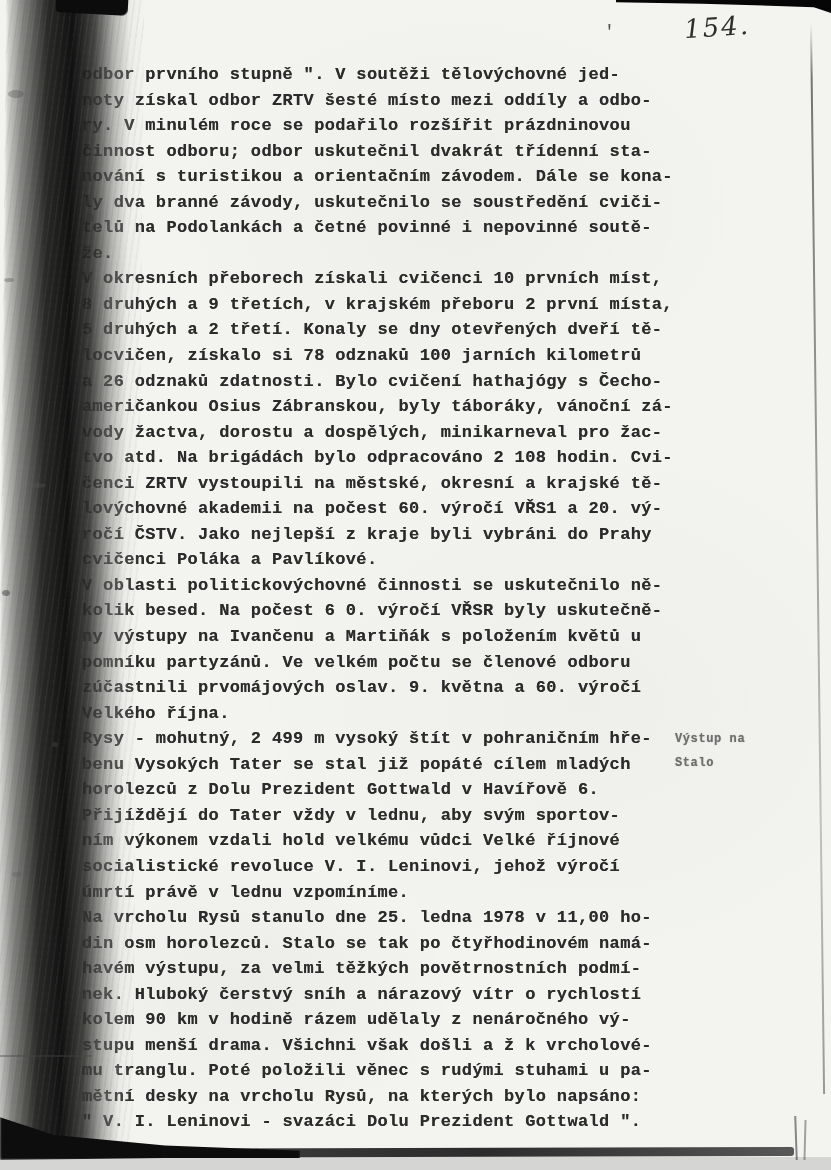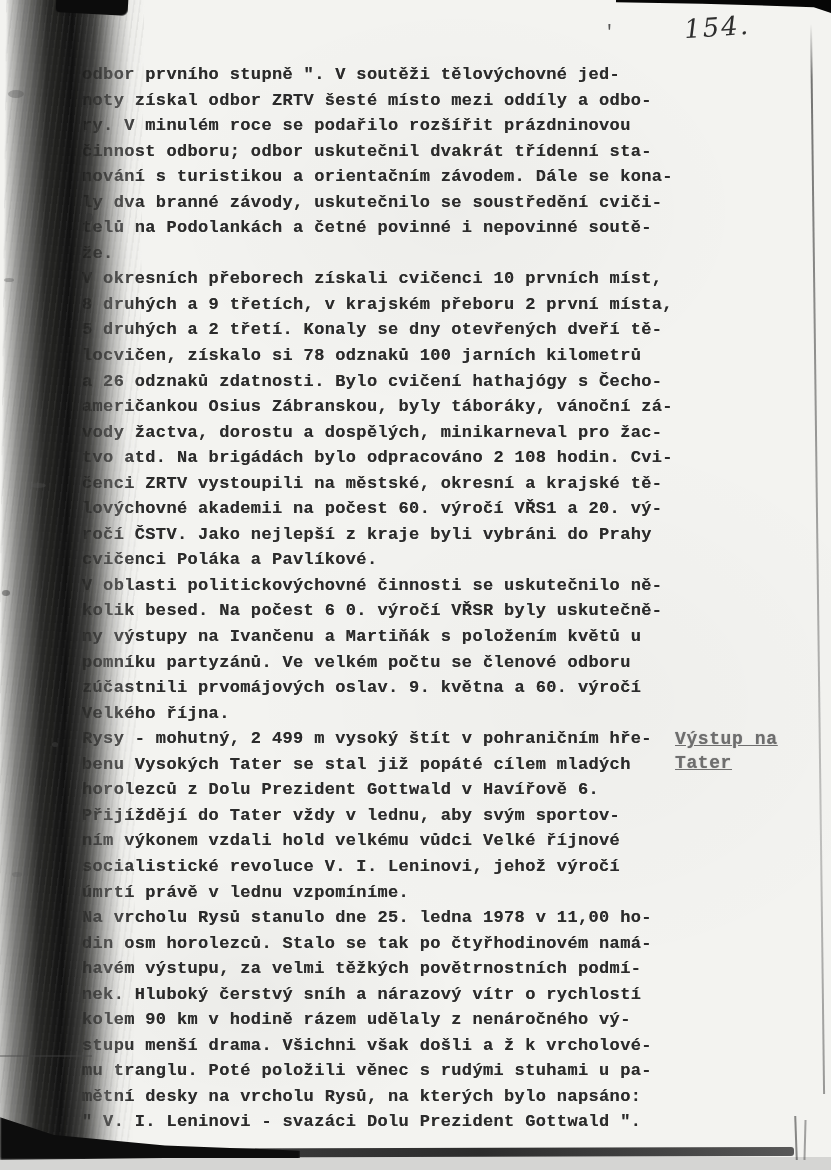--- a/index.html
+++ b/index.html
@@ -15,22 +15,22 @@
   
   .textblock{position:absolute;left:82px;top:62px;z-index:1;}
   .tline{
     white-space:pre;height:25.55px;line-height:25.55px;
     font-size:17px;font-weight:700;letter-spacing:0.35px;
     color:#2b2b2b;text-shadow:0 0 0.6px rgba(10,10,10,0.55);
   }
   
   .margin-note{
     position:absolute;left:675px;top:727px;z-index:1;
-    font-size:18px;line-height:24px;font-weight:700;letter-spacing:0.6px;
-    color:#6e6e6e;text-shadow:0 0 1px rgba(90,90,90,0.6);text-decoration:underline;
+    font-size:12px;line-height:24px;font-weight:700;letter-spacing:0.6px;
+    color:#6e6e6e;text-shadow:0 0 1px rgba(90,90,90,0.6);
   }
   
   .page-number{
     position:absolute;left:684px;top:12px;z-index:1;
     font-family:"DejaVu Serif", serif;font-style:italic;
     font-size:26px;letter-spacing:2px;color:#2e2e2e;
     transform:rotate(-4deg);
   }
   .stray-mark{position:absolute;left:604px;top:22px;z-index:1;font-size:18px;color:#555;}
   
@@ -142,21 +142,21 @@
       <div class="tline">mu tranglu. Poté položili věnec s rudými stuhami u pa-</div>
       <div class="tline">mětní desky na vrcholu Rysů, na kterých bylo napsáno:</div>
       <div class="tline">" V. I. Leninovi - svazáci Dolu Prezident Gottwald ".</div>
     </div>
 
   <div class="page-number">154.</div>
   <div class="stray-mark">'</div>
 
   <div class="margin-note">
     <div>Výstup na</div>
-    <div>Tater</div>
+    <div>Stalo</div>
   </div>
 
   <div class="crease-line"></div>
   <div class="binding-shadow"></div>
   <div class="top-left-cap"></div>
   <div class="top-right-strip"></div>
   <div class="below-page-strip"></div>
   <div class="bottom-band"></div>
   <div class="bottom-left-wedge"></div>
   <div class="crease-tick-a"></div>

